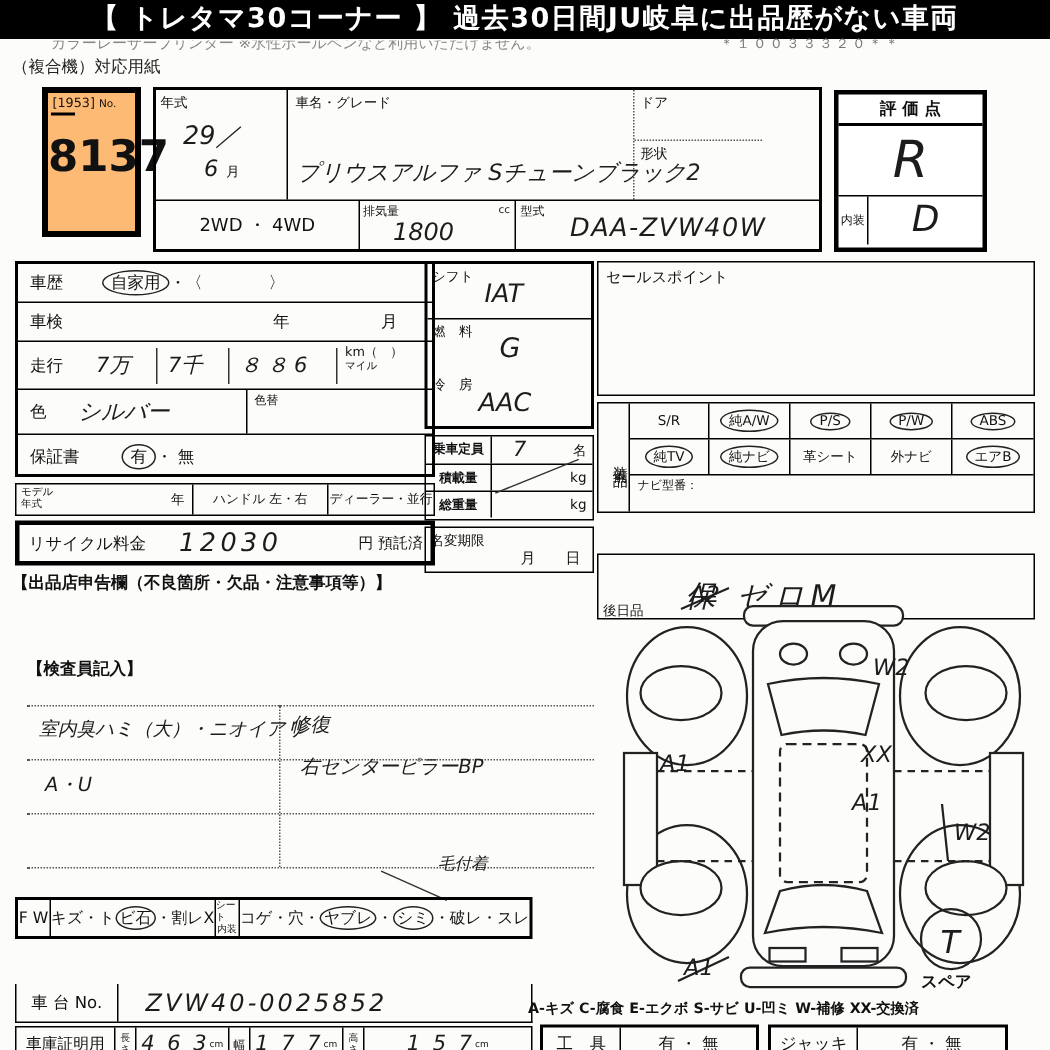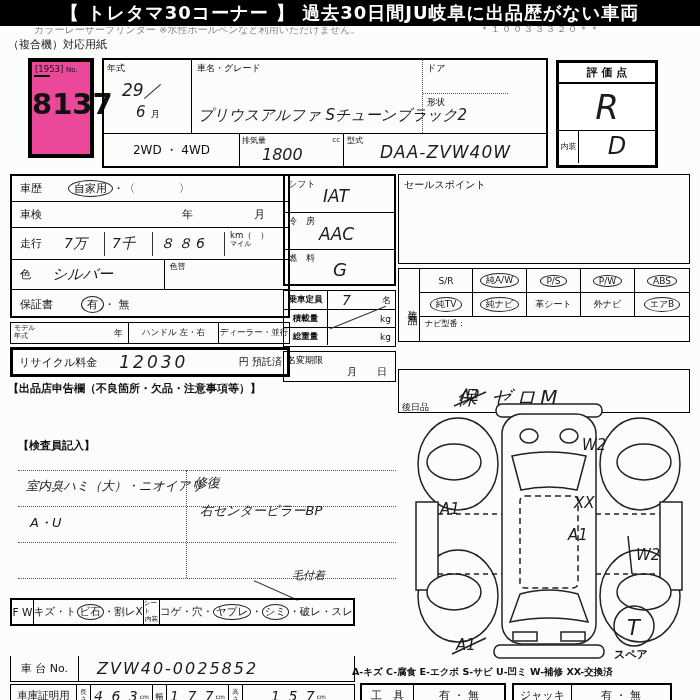--- a/index.html
+++ b/index.html
@@ -25,21 +25,21 @@
   <div class="abs b" style="left:0;top:0;width:700px;height:26px;background:#000;color:#fff;font-size:18px;line-height:26px;text-align:center;letter-spacing:1px;white-space:nowrap;">【 トレタマ30コーナー 】 過去30日間JU岐阜に出品歴がない車両</div>
 
   <div class="abs" style="left:34;top:27px;left:34px;width:430px;height:10px;overflow:hidden;color:#888;font-size:10px;line-height:13px;">
       <span style="display:block;margin-top:-4px;">カラーレーザープリンター ※水性ボールペンなど利用いただけません。</span>
     </div>
   <div class="abs" style="left:480px;top:25px;width:215px;height:10px;overflow:hidden;color:#777;font-size:9px;letter-spacing:2px;">
       <span style="display:block;margin-top:-2px;">＊１００３３３２０＊＊</span>
     </div>
   <div class="abs" style="left:8px;top:37px;font-size:11px;color:#222;">（複合機）対応用紙</div>
 
-  <div class="abs" style="left:28px;top:58px;width:66px;height:100px;border:4px solid #000;box-sizing:border-box;background:#ec4899;">
+  <div class="abs" style="left:28px;top:58px;width:66px;height:100px;border:4px solid #000;box-sizing:border-box;background:#fdba74;">
     <div style="font-size:8.5px;padding:2px 2px 0 3px;white-space:nowrap;">
       <span>[1953]</span>
       <span style="font-size:7px;">No.</span>
     </div>
     <div style="width:16px;border-bottom:2px solid #000;margin:1px 0 0 2px;"></div>
     <div class="b tc" style="font-size:29px;margin-top:10px;letter-spacing:0px;">8137</div>
   </div>
 
   <div class="abs" style="left:102px;top:58px;width:446px;height:110px;border:2px solid #000;box-sizing:border-box;">
 
@@ -125,27 +125,27 @@
       <span>・ 無</span>
     </div>
 
   </div>
 
   <div class="abs" style="left:283px;top:174px;width:113px;height:112px;border:2px solid #000;box-sizing:border-box;">
     <div style="height:36px;border-bottom:1.5px solid #000;position:relative;">
       <span style="font-size:9px;position:absolute;left:3px;top:2px;">シフト</span>
       <span class="hw" style="font-size:17px;position:absolute;left:38px;top:10px;">IAT</span>
     </div>
+    <div style="height:35px;position:relative;">
+      <span style="font-size:9px;position:absolute;left:3px;top:2px;">燃　料</span>
+      <span class="hw" style="font-size:18px;position:absolute;left:48px;top:9px;">G</span>
+    </div>
     <div style="height:36px;border-bottom:1.5px solid #000;position:relative;">
       <span style="font-size:9px;position:absolute;left:3px;top:2px;">冷　房</span>
       <span class="hw" style="font-size:17px;position:absolute;left:34px;top:11px;">AAC</span>
-    </div>
-    <div style="height:35px;position:relative;">
-      <span style="font-size:9px;position:absolute;left:3px;top:2px;">燃　料</span>
-      <span class="hw" style="font-size:18px;position:absolute;left:48px;top:9px;">G</span>
     </div>
   </div>
 
   <div class="abs" style="left:283px;top:290px;width:113px;height:57px;border:1.5px solid #000;box-sizing:border-box;">
     <div class="row" style="height:19px;border-bottom:1px solid #000;font-size:9px;">
       <span class="cellR b" style="width:44px;font-size:8.5px;">乗車定員</span>
       <span class="hw" style="font-size:14px;margin-left:14px;">7</span>
       <span style="margin-left:auto;padding-right:4px;">名</span>
     </div>
     <div class="row" style="height:18px;border-bottom:1px solid #000;font-size:9px;">

